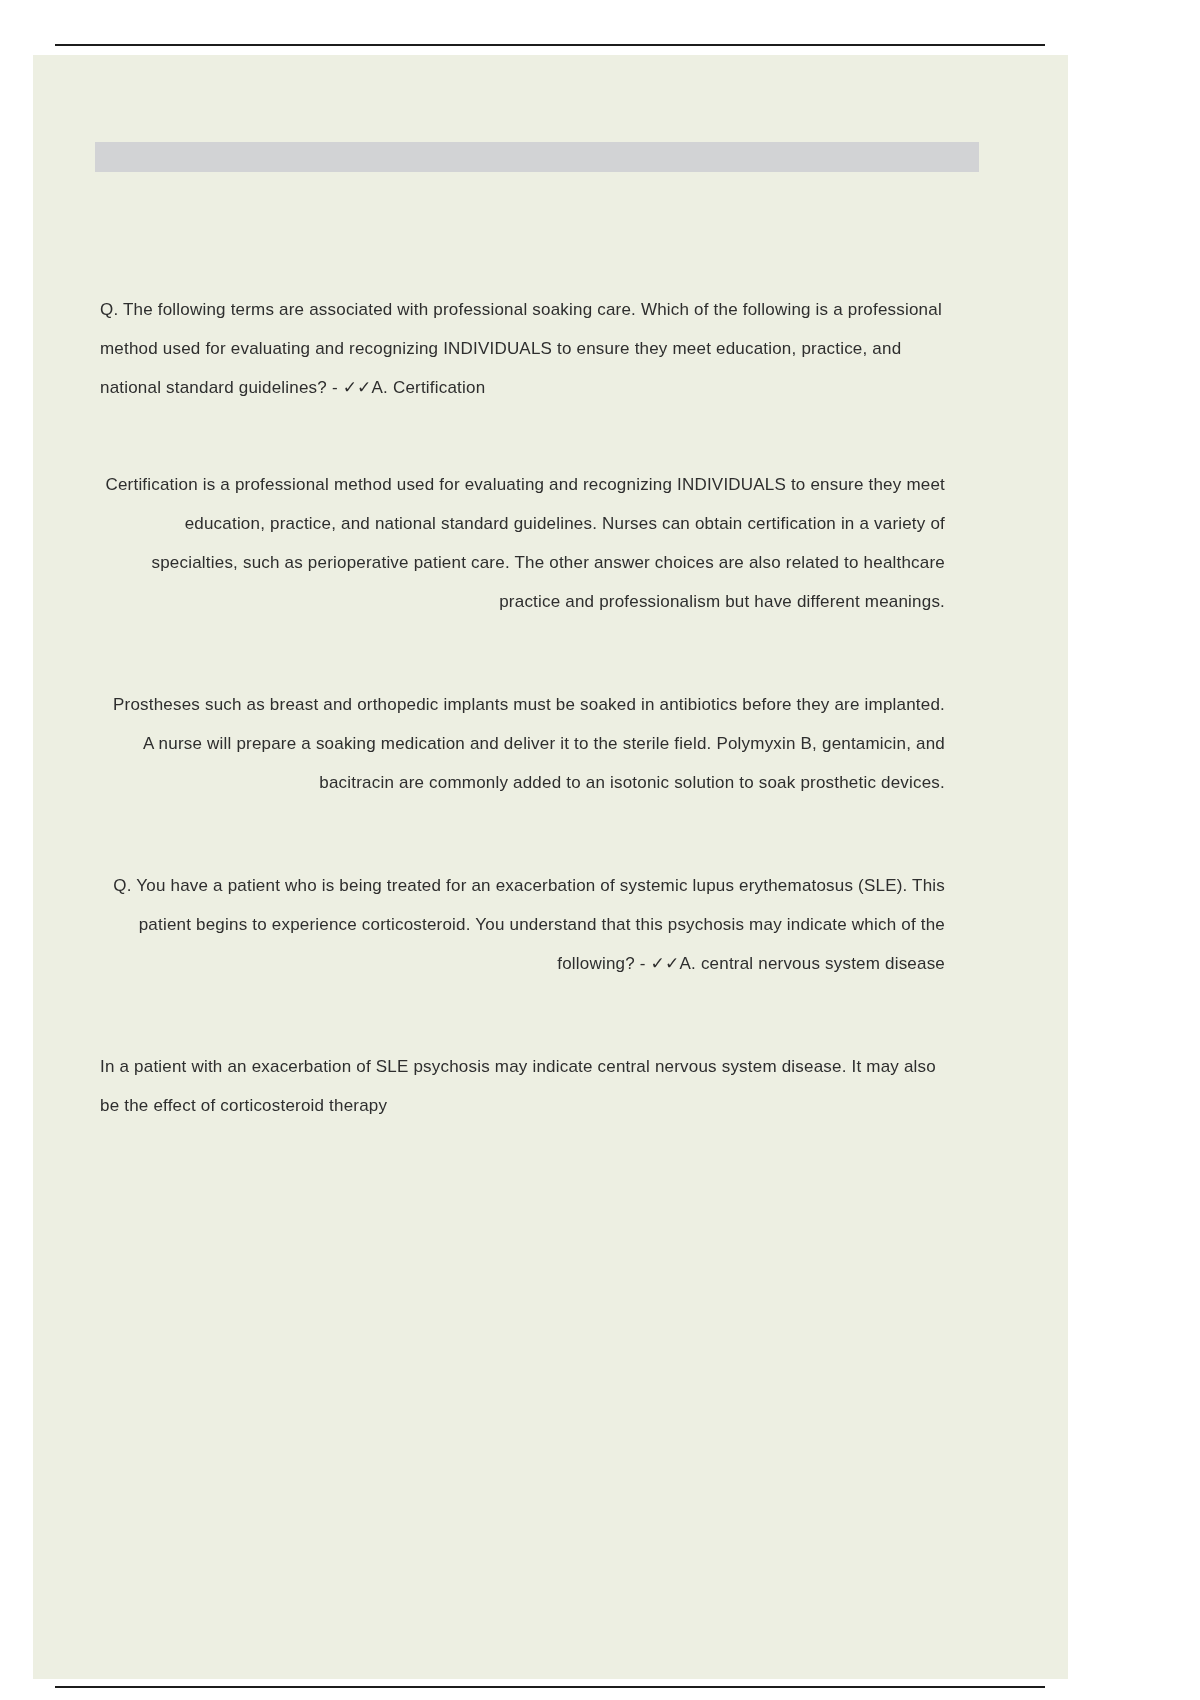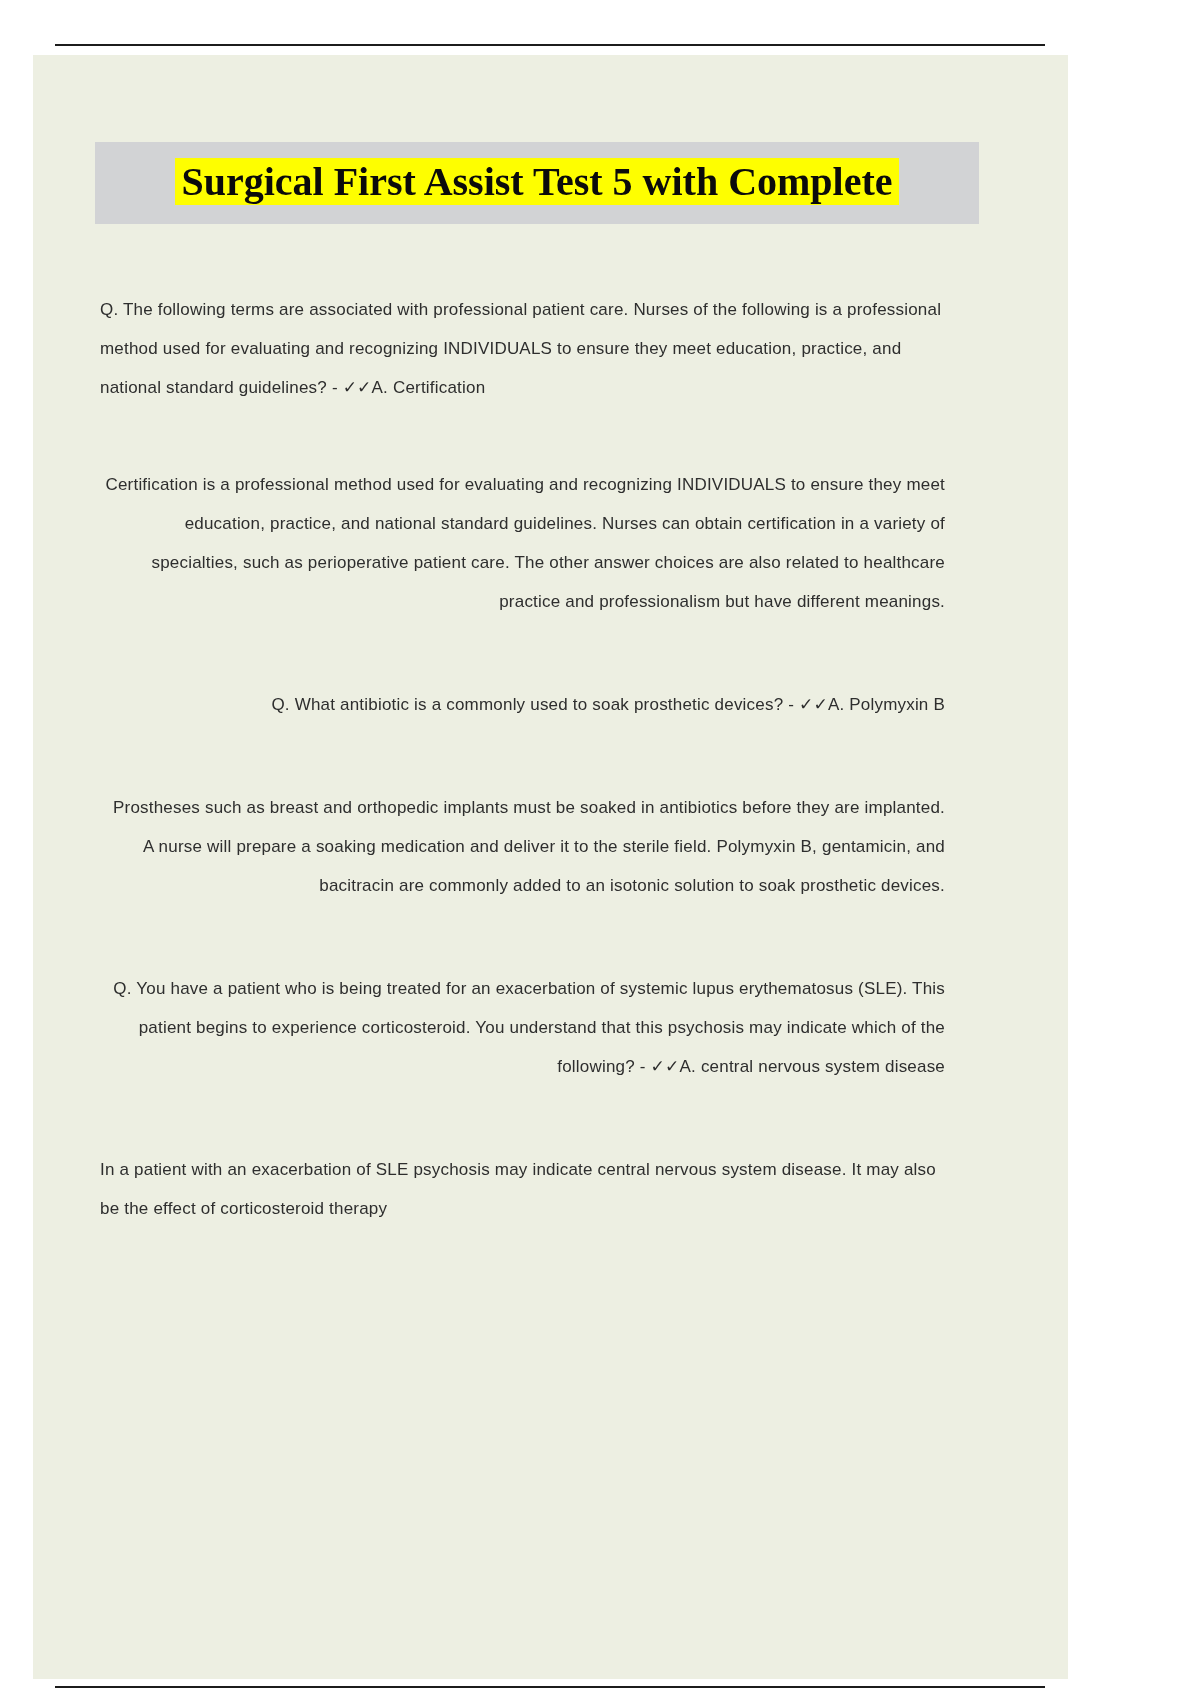--- a/index.html
+++ b/index.html
@@ -77,29 +77,25 @@
 </head>
 <body>
 
 <div class="page">
 
   <div class="top-rule"></div>
 
   <div class="sheet"></div>
 
   <div class="title-block">
-    <span class="title-line">
-      <span>Surgical First Assist Test 5 with Complete</span>
-    </span>
   </div>
 
   <div class="body-text">
-    <p class="para">Q. The following terms are associated with professional patient care. Nurses of the following is a professional method used for evaluating and recognizing INDIVIDUALS to ensure they meet education, practice, and national standard guidelines? - ✓✓A. Certification</p>
+    <p class="para">Q. The following terms are associated with professional soaking care. Which of the following is a professional method used for evaluating and recognizing INDIVIDUALS to ensure they meet education, practice, and national standard guidelines? - ✓✓A. Certification</p>
     <p class="para gap-lg">Certification is a professional method used for evaluating and recognizing INDIVIDUALS to ensure they meet education, practice, and national standard guidelines. Nurses can obtain certification in a variety of specialties, such as perioperative patient care. The other answer choices are also related to healthcare practice and professionalism but have different meanings.</p>
-    <p class="para gap-lg">Q. What antibiotic is a commonly used to soak prosthetic devices? - ✓✓A. Polymyxin B</p>
     <p class="para gap-lg">Prostheses such as breast and orthopedic implants must be soaked in antibiotics before they are implanted. A nurse will prepare a soaking medication and deliver it to the sterile field. Polymyxin B, gentamicin, and bacitracin are commonly added to an isotonic solution to soak prosthetic devices.</p>
     <p class="para gap-lg">Q. You have a patient who is being treated for an exacerbation of systemic lupus erythematosus (SLE). This patient begins to experience corticosteroid. You understand that this psychosis may indicate which of the following? - ✓✓A. central nervous system disease</p>
     <p class="para">In a patient with an exacerbation of SLE psychosis may indicate central nervous system disease. It may also be the effect of corticosteroid therapy</p>
   </div>
 
   <div class="bottom-rule"></div>
 
 </div>
 
 </body></html>

